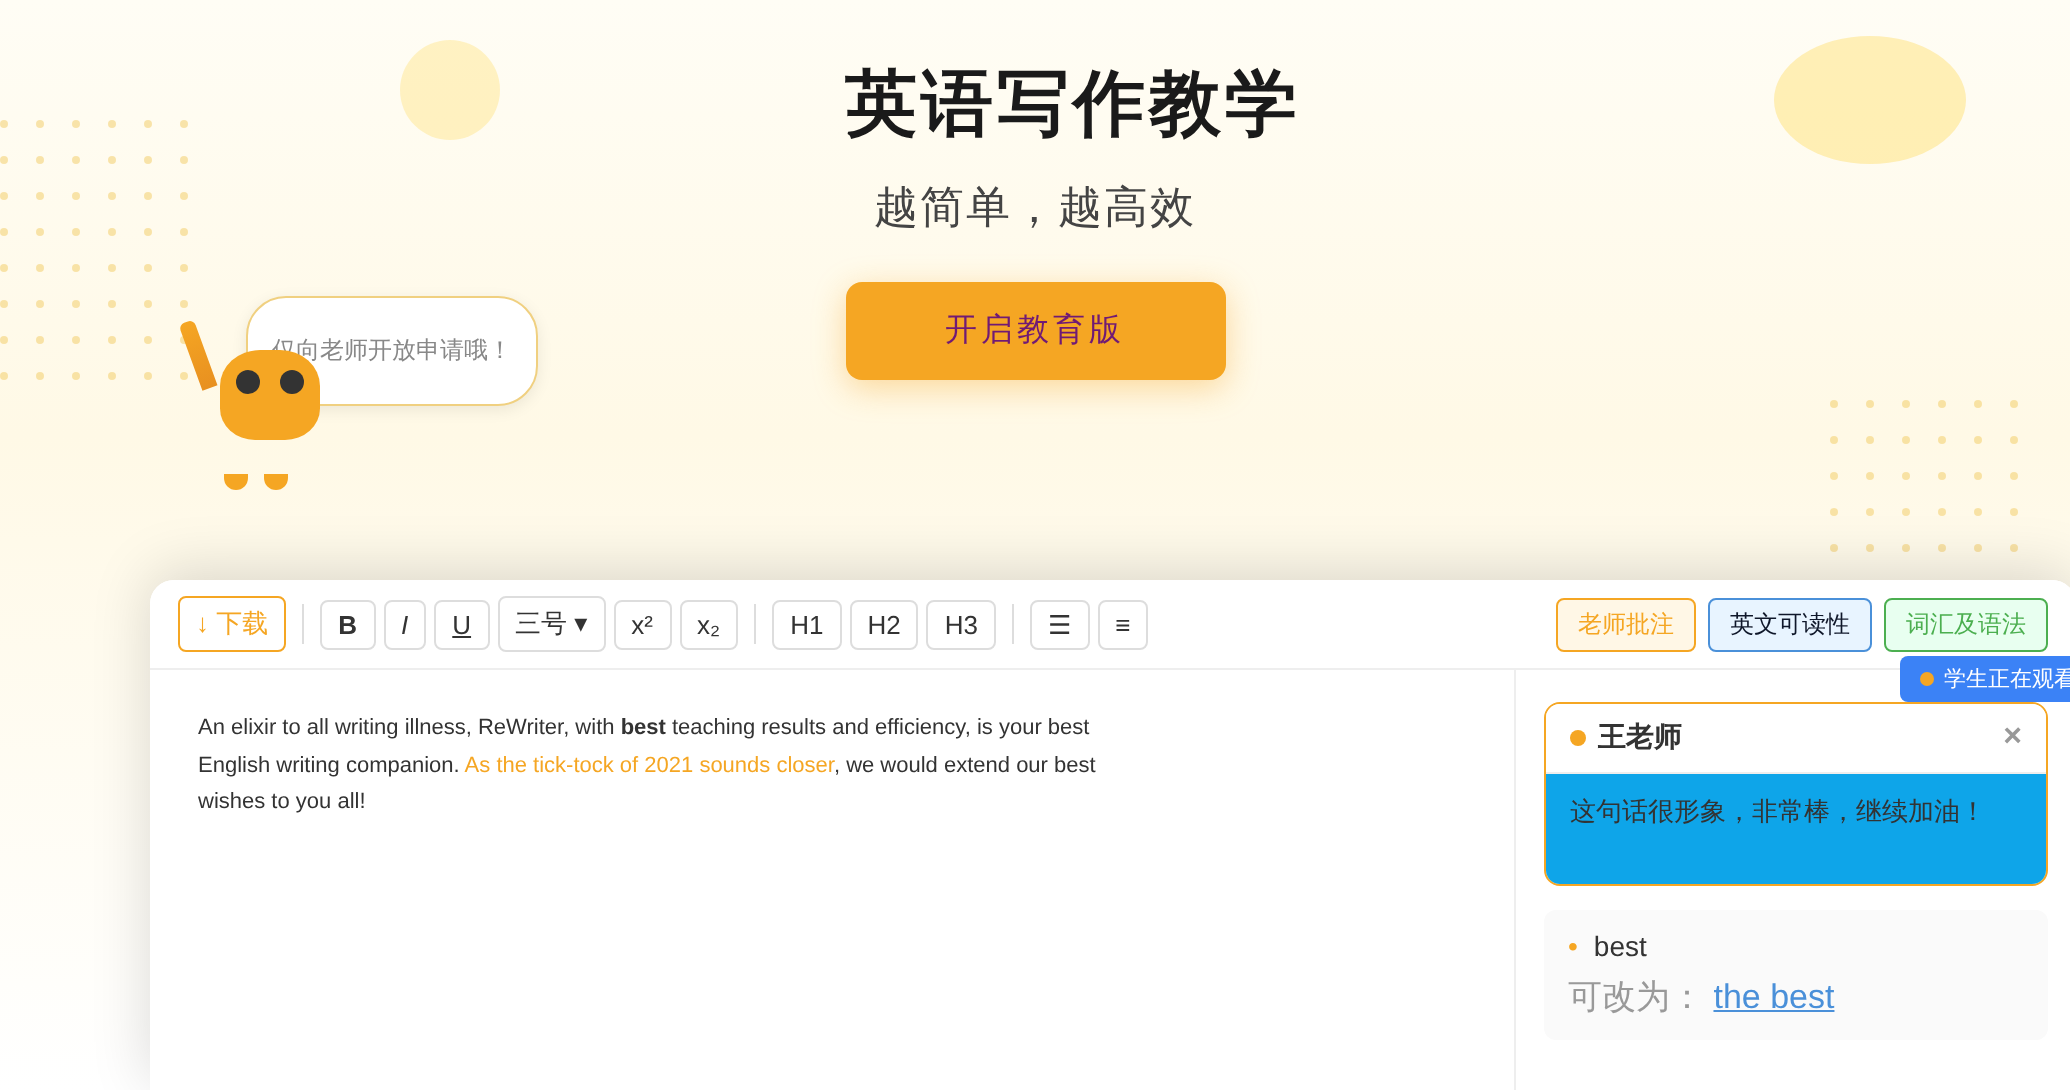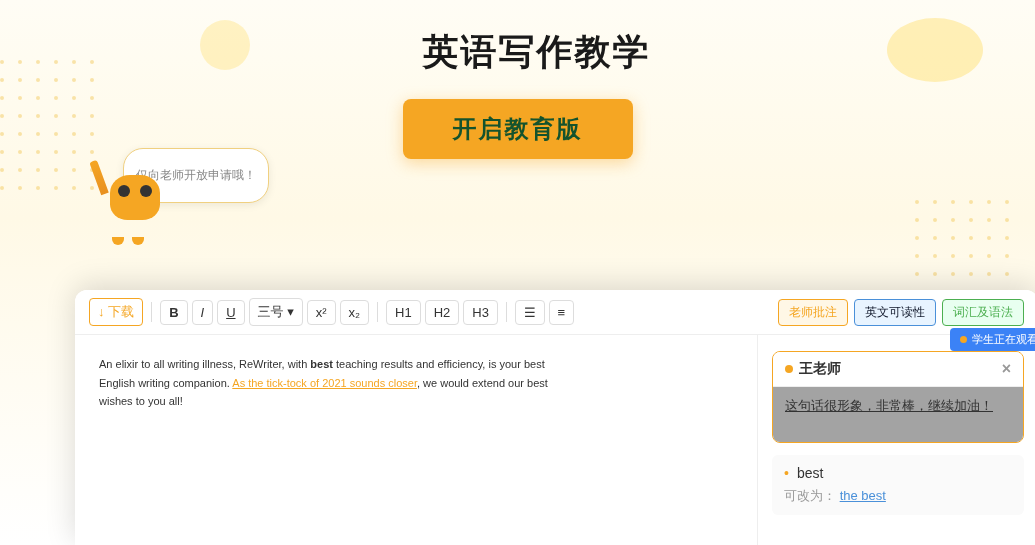--- a/index.html
+++ b/index.html
@@ -101,26 +101,26 @@
     }
 
     
     .cta-wrapper {
       display: flex;
       justify-content: center;
       margin-top: 22px;
     }
     .cta-button {
       background: #f5a623;
-      color: #14532d;
+      color: #701a75;
       border: none;
       border-radius: 8px;
       padding: 14px 50px;
-      font-size: 24px;
-      font-weight: bold;
+      font-size: 16px;
+      font-weight: normal;
       cursor: pointer;
       letter-spacing: 2px;
       box-shadow: 0 4px 16px rgba(245,166,35,0.4);
     }
 
     
     .mascot {
       position: absolute;
       left: 100px;
       top: 160px;
@@ -280,21 +280,20 @@
     .text-area {
       flex: 1;
       padding: 20px 24px;
       font-size: 11px;
       line-height: 1.7;
       color: #333;
       border-right: 1px solid #eee;
     }
     .text-area .highlight-orange {
       color: #f5a623;
-      text-decoration: underline;
     }
 
     
     .right-panel {
       width: 280px;
       position: relative;
       padding: 0;
     }
 
     
@@ -324,23 +323,22 @@
     .comment-close {
       margin-left: auto;
       color: #999;
       cursor: pointer;
       font-size: 16px;
     }
     .comment-body {
       padding: 10px 12px;
       font-size: 13px;
       color: #333;
-      background: #a3a3a3;
+      background: #0ea5e9;
       min-height: 55px;
-      text-decoration: underline;
     }
 
     
     .suggestion-box {
       margin: 12px 14px;
       padding: 10px 12px;
       background: #fafafa;
       border-radius: 6px;
     }
     .suggestion-word {
@@ -349,21 +347,21 @@
       margin-bottom: 6px;
       display: flex;
       align-items: center;
       gap: 8px;
     }
     .suggestion-word::before {
       content: '•';
       color: #f5a623;
     }
     .suggestion-replace {
-      font-size: 13px;
+      font-size: 17px;
       color: #999;
     }
     .suggestion-replace .replace-val {
       color: #4a90d9;
       text-decoration: underline;
     }
 
     
     .fw-bold { font-weight: bold; }
   </style>
@@ -463,20 +461,21 @@
         <span></span>
         <span></span>
         <span></span>
         <span></span>
         <span></span>
     </div>
   </div>
 
   <h1 class="page-title">英语写作教学</h1>
 
+  <p class="page-subtitle">越简单，越高效</p>
 
   <div class="teacher-badge">仅向老师开放申请哦！</div>
 
   <div class="cta-wrapper">
     <button class="cta-button">开启教育版</button>
   </div>
 
   <div class="mascot">
     <div class="mascot-pencil"></div>
     <div class="mascot-body">

